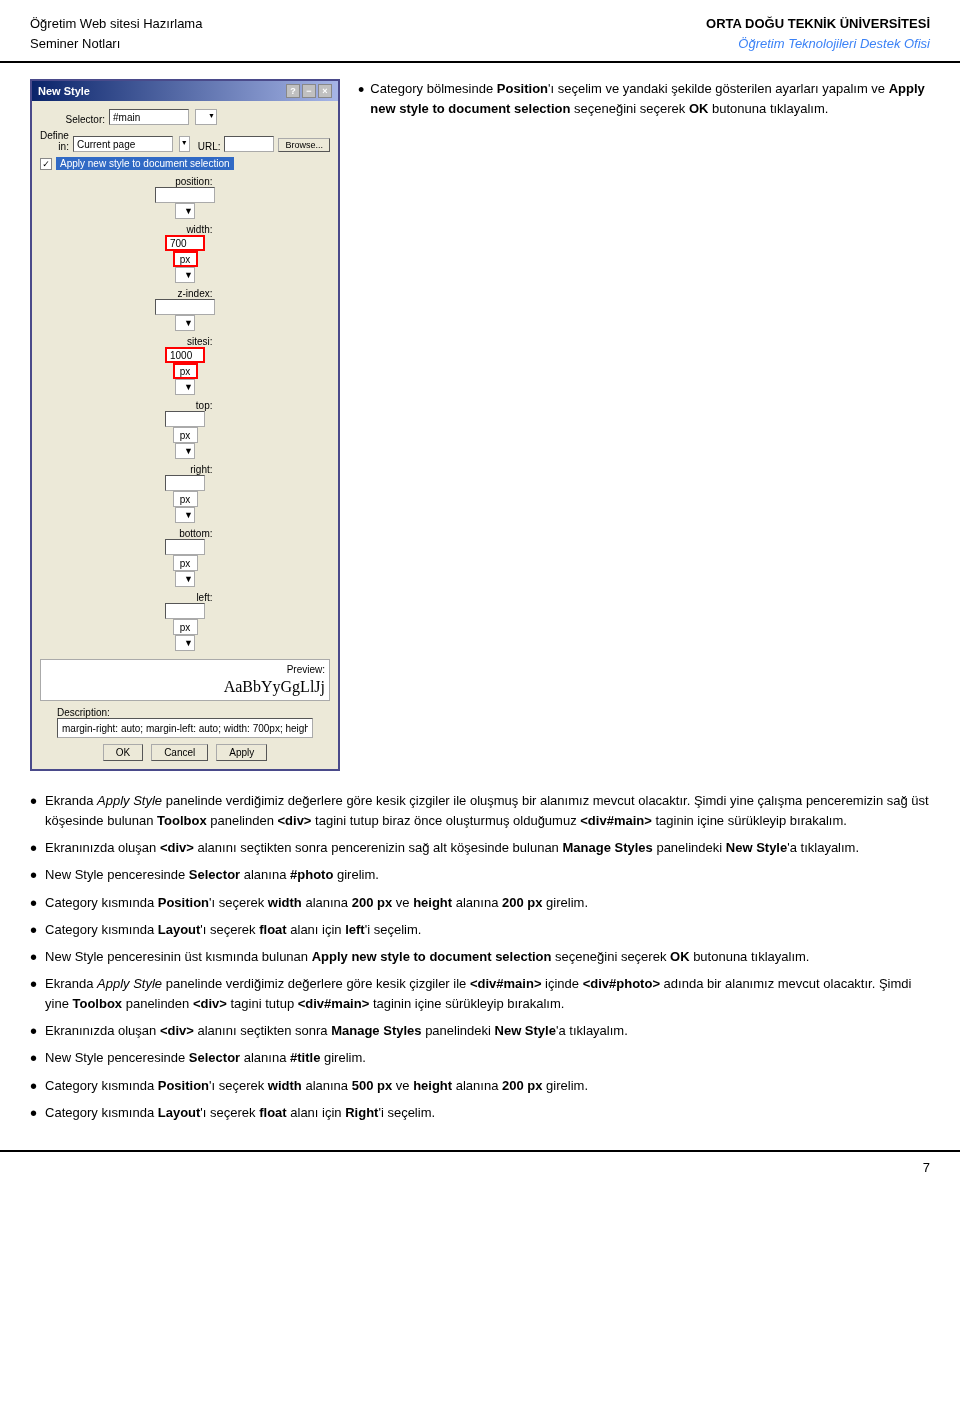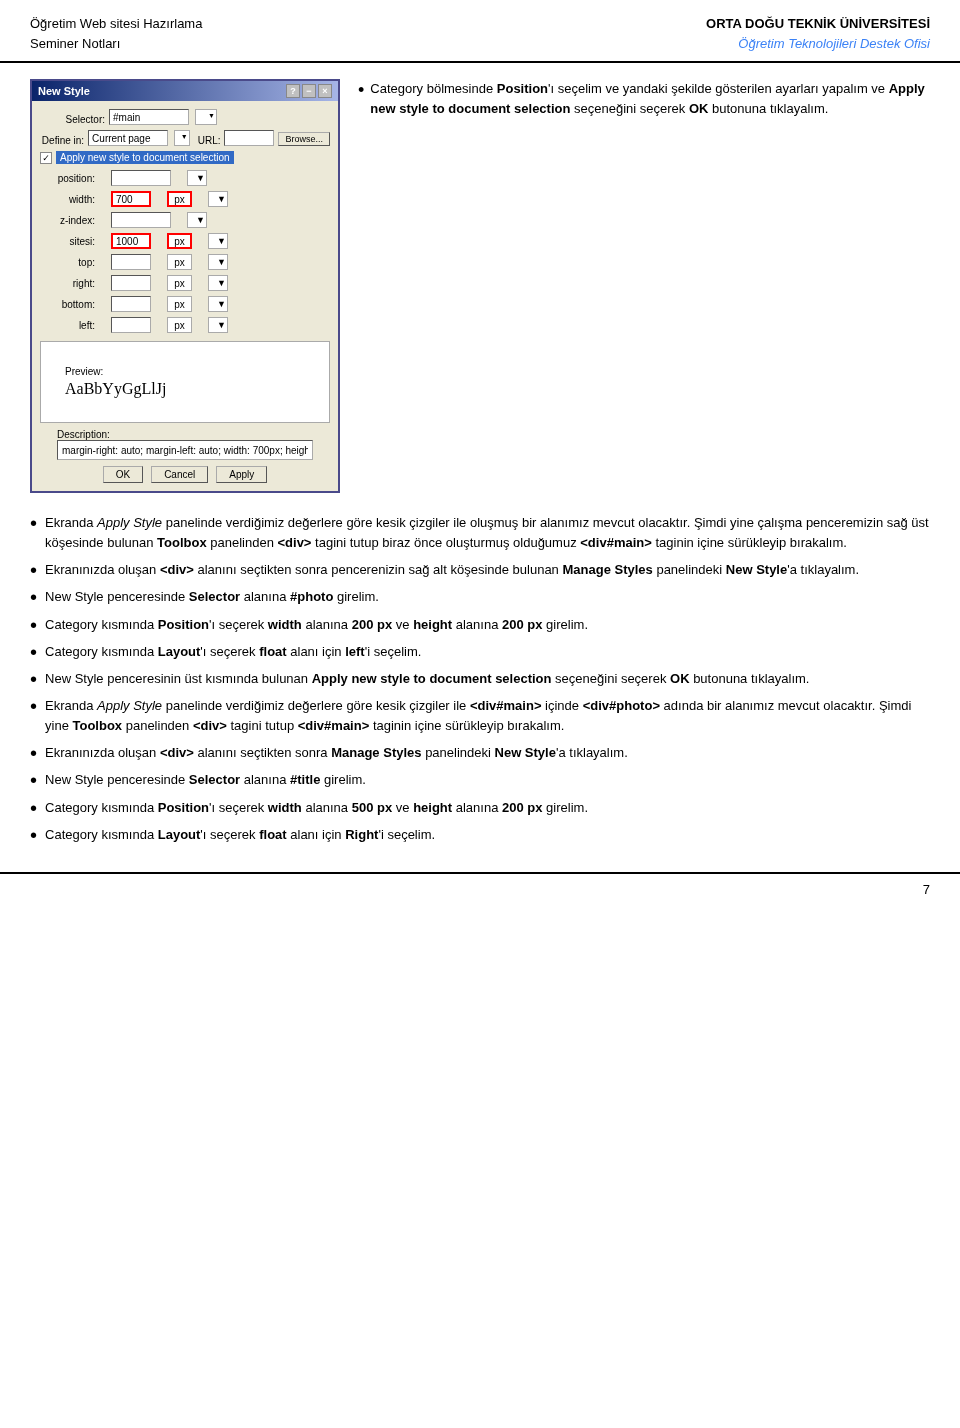--- a/index.html
+++ b/index.html
@@ -166,22 +166,23 @@
     }
     .props-panel {
       flex: 1;
       display: flex;
       flex-direction: column;
       gap: 3px;
     }
     .prop-row {
       display: flex;
       align-items: center;
-      gap: 16px;
+      gap: 0;
       margin-bottom: 2px;
+      flex-direction: column;
     }
     .prop-label {
       width: 55px;
       font-size: 10px;
       text-align: right;
     }
     .prop-input {
       border: 1px inset #aaa;
       background: #fff;
       height: 16px;
@@ -208,22 +209,22 @@
       font-size: 9px;
       display: inline-flex;
       align-items: center;
       justify-content: flex-end;
       padding-right: 1px;
     }
     .preview-section {
       border: 1px solid #aaa;
       background: #fff;
       margin: 6px 0;
-      padding: 24px;
-      text-align: left;
+      padding: 4px;
+      text-align: right;
       font-size: 11px;
     }
     .preview-label {
       font-size: 10px;
       margin-bottom: 3px;
     }
     .preview-text {
       font-family: 'Times New Roman', serif;
       font-size: 16px;
     }
@@ -359,21 +360,21 @@
         <div class="dialog-body">
 
           <div class="dialog-row">
             <span class="dialog-label">Selector:</span>
             <input class="dialog-input dialog-input-wide" value="#main" readonly="" style="width: 80px;">
             <div class="dialog-dropdown" style="margin-left:2px;"></div>
           </div>
 
           <div class="dialog-row">
             <span class="dialog-label">Define in:</span>
-            <input class="dialog-input dialog-input-wide" value="Current page" readonly="" style="width: 80px;">
+            <input class="dialog-input dialog-input-wide" value="Current page" readonly="" style="width: 100px;">
             <div class="dialog-dropdown" style="margin-left:2px;"></div>
             <span style="font-size:10px;margin-left:4px;">URL:</span>
             <input class="dialog-input" value="" style="width: 50px;">
             <button class="dlg-btn" style="font-size:9px;padding:1px 6px;">Browse...</button>
           </div>
 
           <div class="checkbox-row">
             <div class="chk-box">✓</div>
             <span class="chk-label-blue">Apply new style to document selection</span>
           </div>

